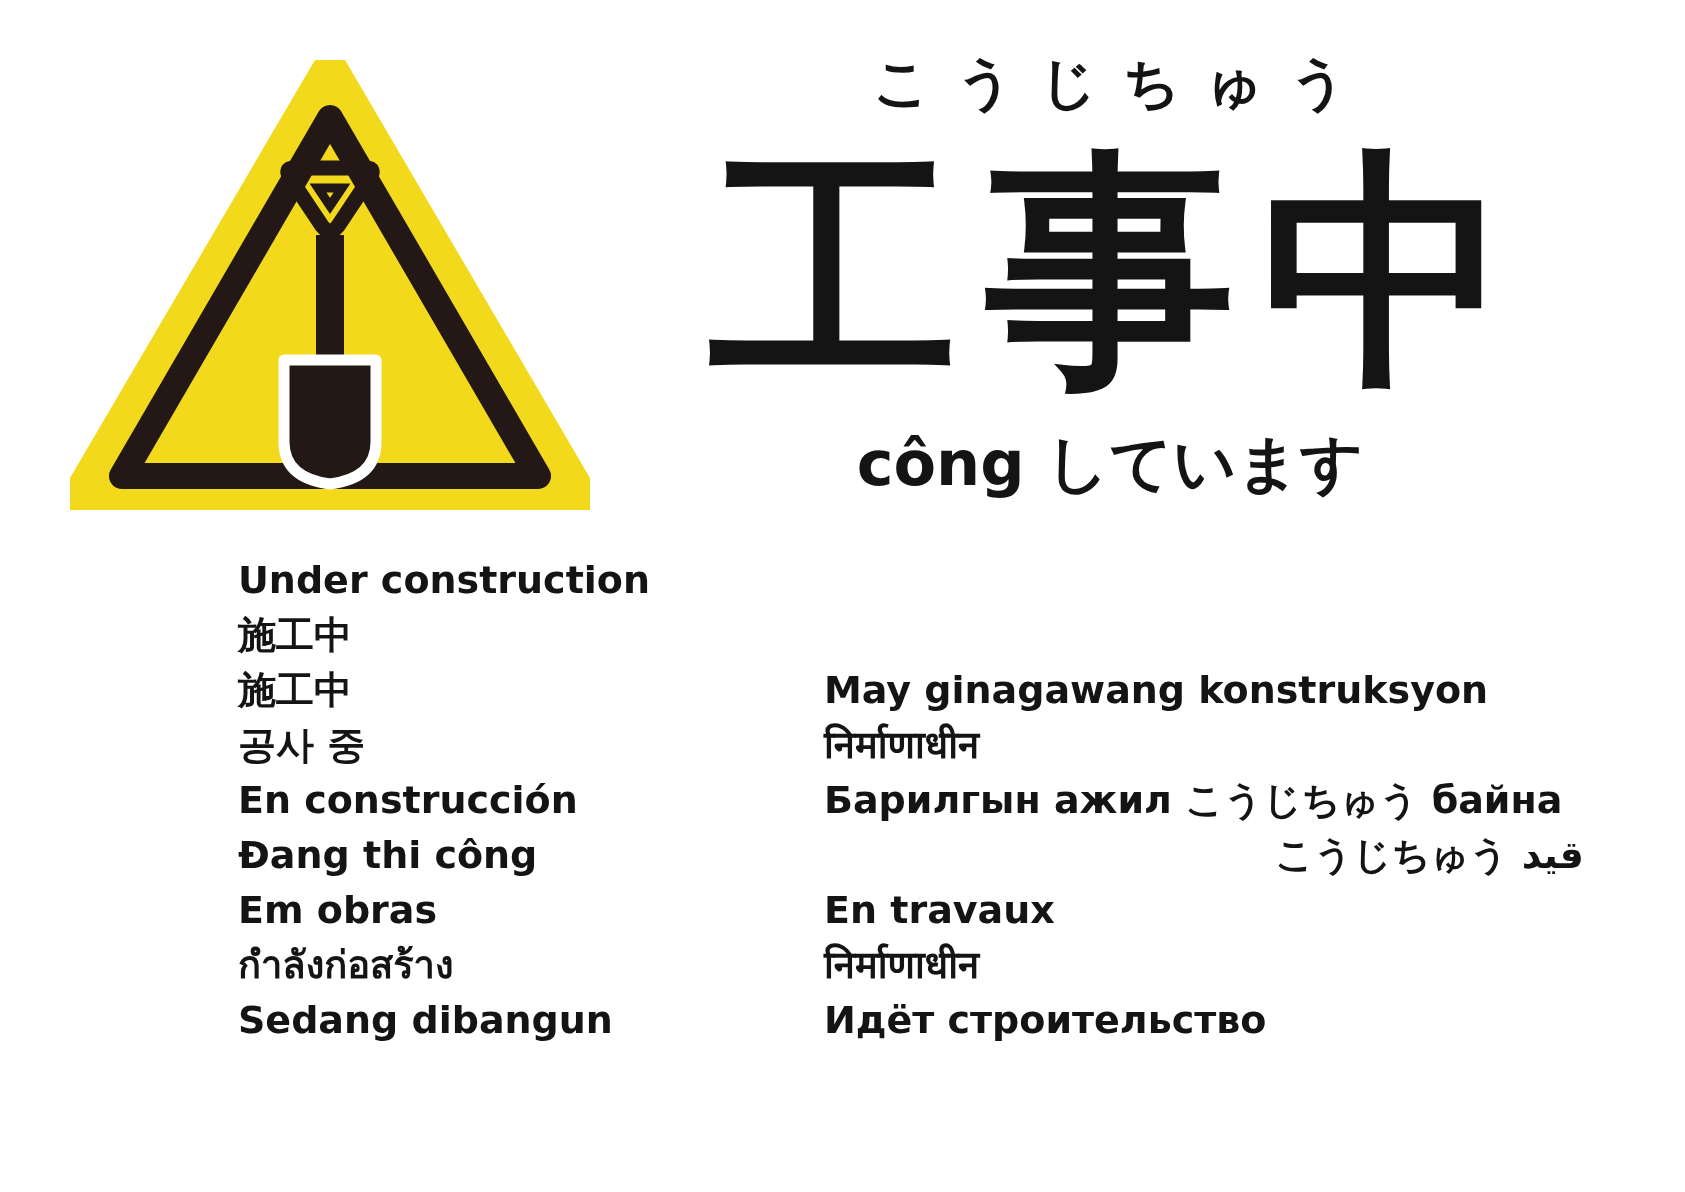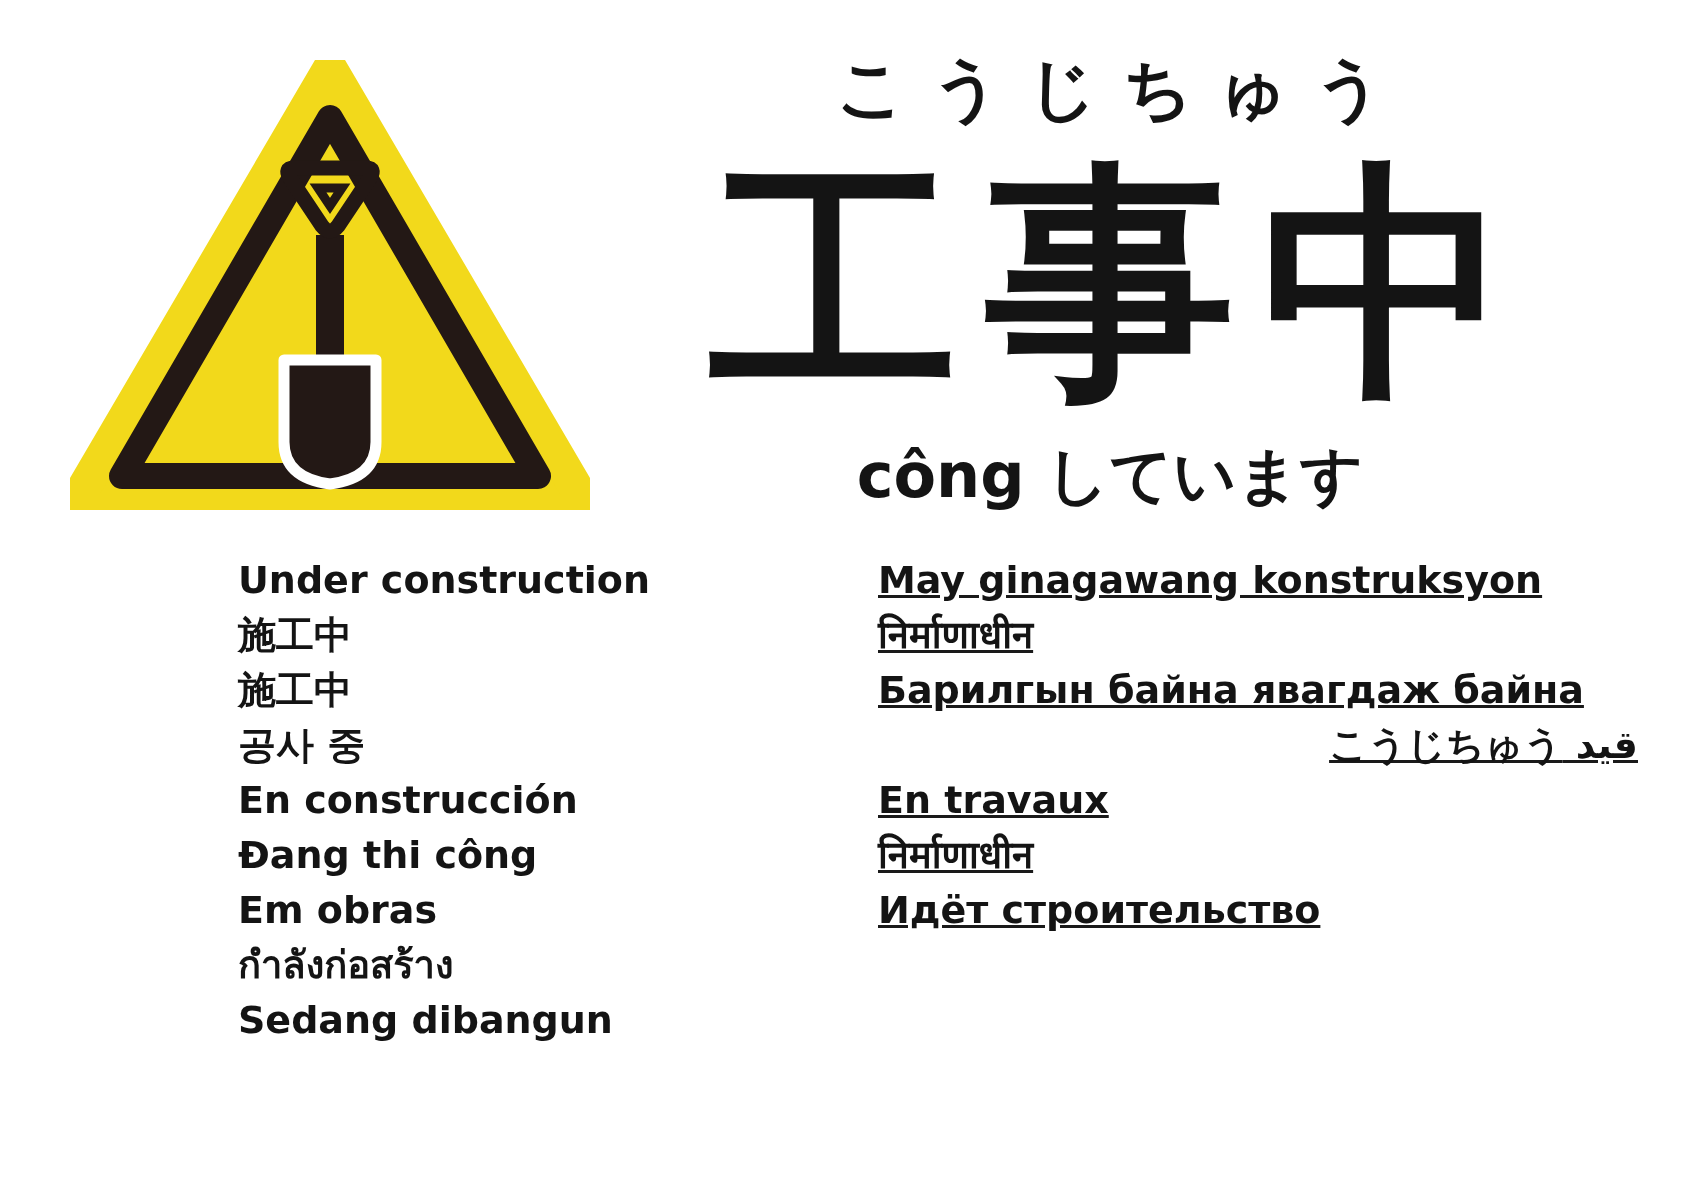--- a/index.html
+++ b/index.html
@@ -41,21 +41,21 @@
   .headline-block {
     position: absolute;
     left: 660px;
     top: 55px;
     width: 900px;
     text-align: center;
   }
 
   .furigana {
     font-family: "DejaVu Sans", sans-serif;
-    font-size: 68px;
+    font-size: 56px;
     font-weight: 700;
     letter-spacing: 26px;
     line-height: 1;
     color: #141414;
     margin-left: 26px;
   }
 
   .kanji {
     font-family: "DejaVu Sans", sans-serif;
     font-size: 250px;
@@ -81,31 +81,31 @@
     position: absolute;
     left: 0;
     top: 552px;
     width: 1685px;
     display: flex;
   }
 
   .col {
     display: flex;
     flex-direction: column;
+    justify-content: flex-end;
   }
 
   .col-left {
     width: 560px;
     margin-left: 238px;
   }
 
   .col-right {
     width: 760px;
-    margin-left: 80px;
-    text-decoration: underline;
+    margin-left: 26px;
   }
 
   .t-line {
     font-family: "DejaVu Sans", sans-serif;
     font-size: 38px;
     font-weight: 700;
     color: #141414;
     line-height: 1;
     height: 55px;
     display: flex;
@@ -159,21 +159,21 @@
       <div class="t-line">En construcción</div>
       <div class="t-line">Đang thi công</div>
       <div class="t-line">Em obras</div>
       <div class="t-line">กำลังก่อสร้าง</div>
       <div class="t-line">Sedang dibangun</div>
     </div>
 
     <div class="col col-right">
       <div class="t-line">May ginagawang konstruksyon</div>
       <div class="t-line">निर्माणाधीन</div>
-      <div class="t-line">Барилгын байна явагдаж байна</div>
+      <div class="t-line">Барилгын ажил こうじちゅう байна</div>
       <div class="t-line rtl">قيد こうじちゅう</div>
       <div class="t-line">En travaux</div>
       <div class="t-line">निर्माणाधीन</div>
       <div class="t-line">Идёт строительство</div>
     </div>
 
   </div>
 </div>
 
 </body></html>

